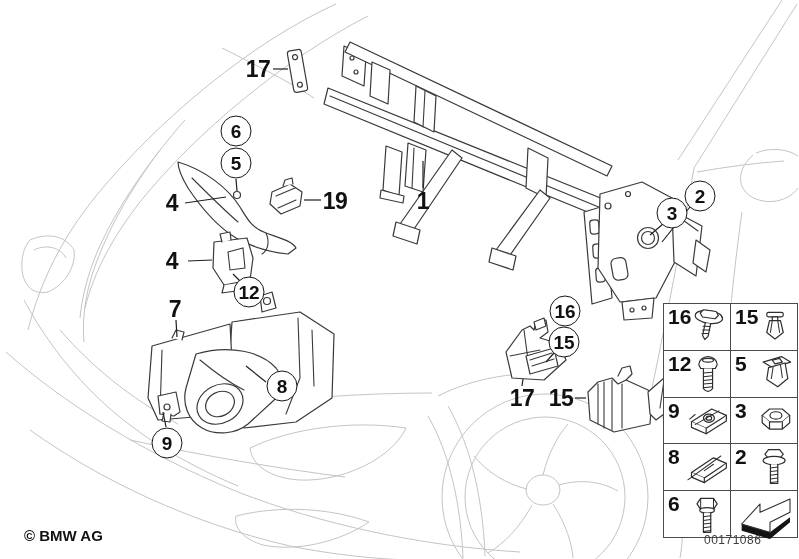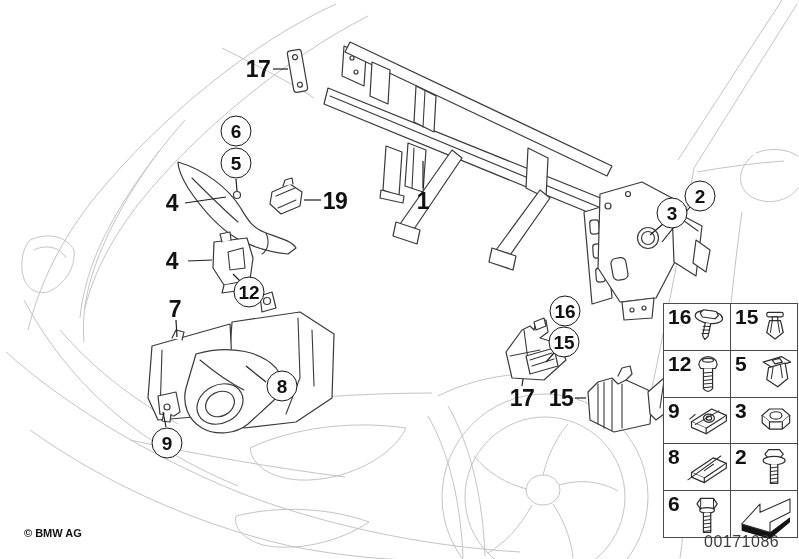--- a/index.html
+++ b/index.html
@@ -18,22 +18,22 @@
   .legend{position:absolute;left:663px;top:303px;width:134px;height:234px;background:#fff;
           display:grid;grid-template-columns:1fr 1fr;grid-template-rows:repeat(5,1fr);
           border-top:1px solid #4a4a4a;border-left:1px solid #4a4a4a;}
   .cell{position:relative;border-right:1px solid #4a4a4a;border-bottom:1px solid #4a4a4a;}
   .cell .num{position:absolute;left:4px;top:1px;font-size:21px;font-weight:bold;color:#111;}
   .licon{position:absolute;right:1px;top:50%;transform:translateY(-50%);width:42px;height:44px;}
   .licon .s{stroke:#2d2d2d;fill:#fff;stroke-width:1.3;stroke-linejoin:round;stroke-linecap:round;}
   .licon .l{stroke:#2d2d2d;fill:none;stroke-width:1.1;stroke-linecap:round;}
   .licon .f{fill:#141414;stroke:none;}
   .arrowcell{width:58px;height:50px;right:3px;}
-  .copyright{position:absolute;left:24px;top:527px;font-size:11px;font-weight:600;color:#111;}
-  .docnum{position:absolute;left:704px;top:533px;font-size:16px;color:#3f3f3f;letter-spacing:0.5px;}
+  .copyright{position:absolute;left:24px;top:527px;font-size:15px;font-weight:600;color:#111;}
+  .docnum{position:absolute;left:704px;top:533px;font-size:12px;color:#3f3f3f;letter-spacing:0.5px;}
 </style>
 </head>
 <body>
 
 <div class="stage">
 
   <svg class="art" viewBox="0 0 799 559">
 
     <g class="sketch">
       <path d="M 797,4 L 694,168 C 680,250 664,330 650,398"></path>

